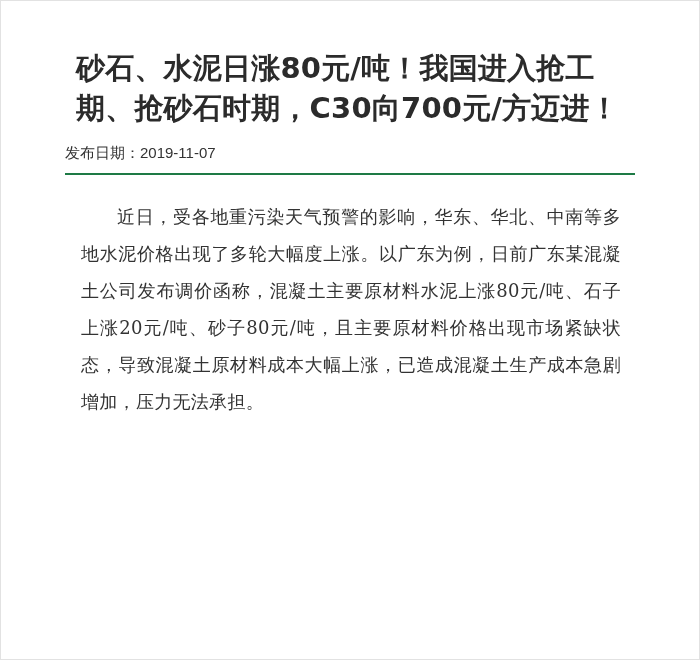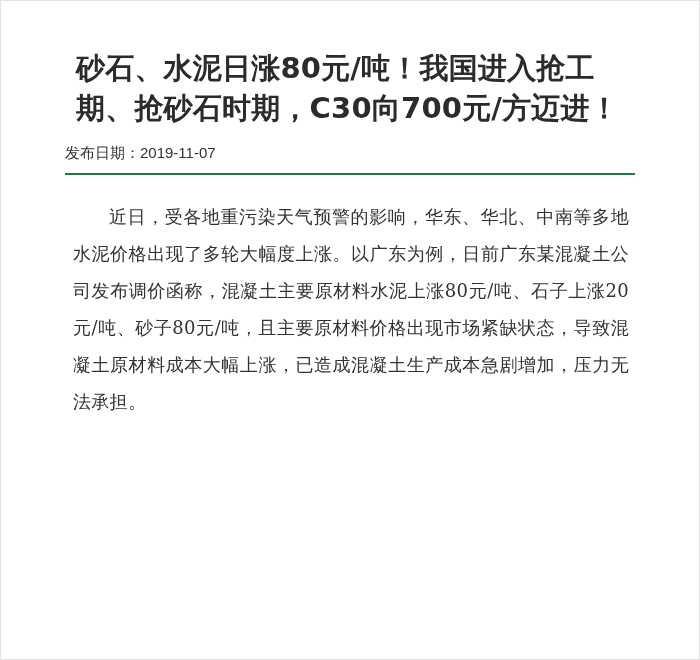--- a/index.html
+++ b/index.html
@@ -16,21 +16,21 @@
     }
     .meta {
       font-family: "Liberation Sans", "DejaVu Sans", sans-serif;
       font-size: 15px; color: #333; margin-top: 15px; line-height: 20px;
     }
     .divider { height: 0; border-top: 2px solid #1e7a45; margin-top: 10px; width: 570px; }
     .content { margin-top: 23px; }
     .para {
       font-family: "DejaVu Serif", "Liberation Serif", serif;
       font-size: 18px; line-height: 37px; color: #333;
-      text-indent: 2em; margin: 8px; text-align: justify;
+      text-indent: 2em; margin: 16px; text-align: justify;
       letter-spacing: 0.3px;
     }
     .para + .para { margin-top: 36px; }
   </style>
 </head>
 <body>
 
 <div class="article">
   <h1 class="title">砂石、水泥日涨80元/吨！我国进入抢工期、抢砂石时期，C30向700元/方迈进！</h1>
   <div class="meta">

